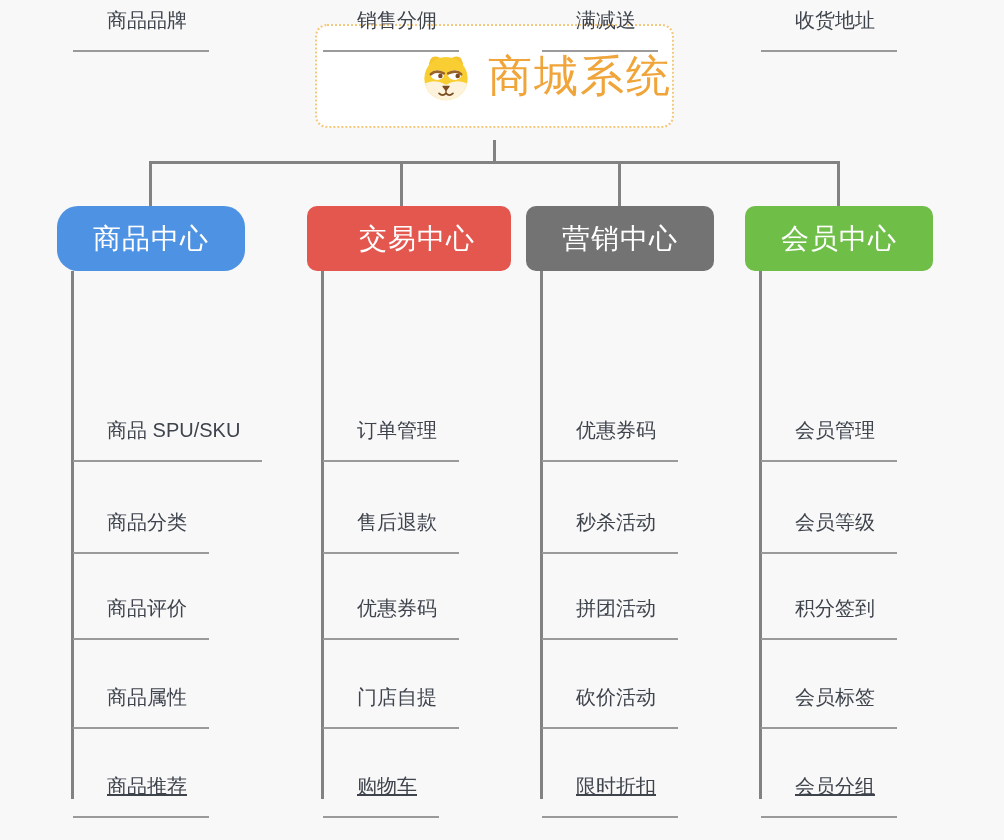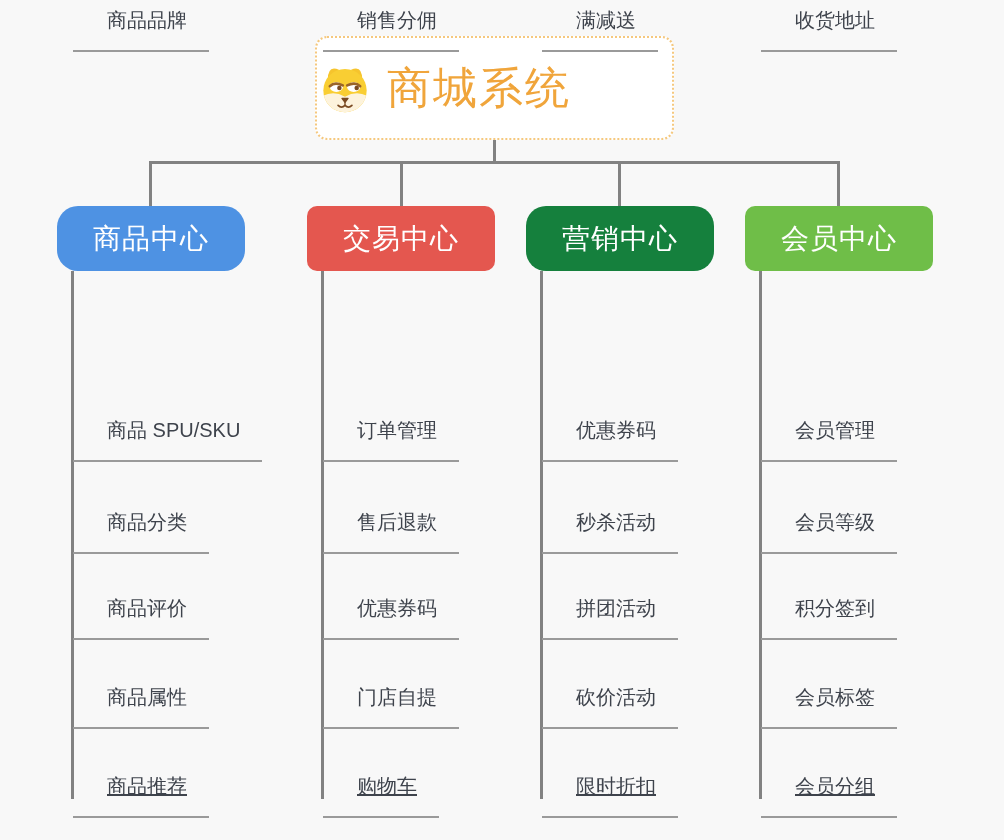--- a/index.html
+++ b/index.html
@@ -8,26 +8,26 @@
     background:#f8f8f8;
   }
   .canvas{
     position:relative;
     width:1004px;height:840px;
     background:#f8f8f8;
     overflow:hidden;
   }
   
   .root-node{
-    position:absolute;left:315px;top:36px;width:359px;height:104px;
+    position:absolute;left:315px;top:24px;width:359px;height:104px;
     background:#ffffff;
     border:2px dotted #f5c87e;
     border-radius:12px;
     box-sizing:border-box;
-    display:flex;align-items:center;justify-content:flex-start;gap:14px;
+    display:flex;align-items:center;justify-content:flex-end;gap:14px;
     cursor:pointer;
   }
   .root-title{
     font-size:44px;
     color:#f0a53b;
     letter-spacing:2px;
     white-space:nowrap;
   }
   .root-logo{width:56px;height:52px;flex:0 0 auto;}
   
@@ -109,24 +109,24 @@
   <div class="line root-stub"></div>
   <div class="line h-line"></div>
   <div class="line drop drop-1"></div>
   <div class="line drop drop-2"></div>
   <div class="line drop drop-3"></div>
   <div class="line drop drop-4"></div>
 
   <div class="branch-box branch-1" style="background: rgb(78, 146, 227); border-radius: 21px;">
     <span>商品中心</span>
   </div>
-  <div class="branch-box branch-2" style="background: rgb(228, 87, 79);">
+  <div class="branch-box branch-2" style="background: rgb(228, 87, 79); padding-left: 16px;">
     <span>交易中心</span>
   </div>
-  <div class="branch-box branch-3" style="background: #15803d; border-radius: 20px;">
+  <div class="branch-box branch-3" style="background: #737373;">
     <span>营销中心</span>
   </div>
   <div class="branch-box branch-4" style="background: rgb(111, 190, 72);">
     <span>会员中心</span>
   </div>
 
   <div class="col col-1">
     <div class="trunk"></div>
     <div class="leaf">商品 SPU/SKU</div>
     <div class="leaf">商品分类</div>

